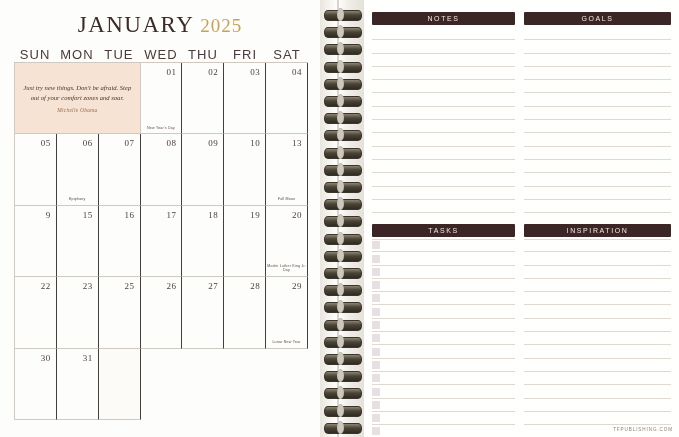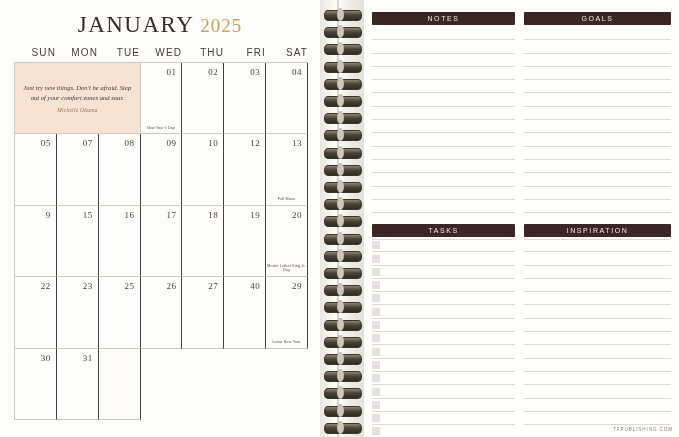--- a/index.html
+++ b/index.html
@@ -56,22 +56,22 @@
 
   .dow-row {
     position: absolute;
     left: 14px;
     top: 47px;
     width: 294px;
     display: flex;
   }
   .dow {
     flex: 1 1 0;
-    text-align: right;
-    font-size: 10px;
+    text-align: center;
+    font-size: 13px;
     letter-spacing: 1.1px;
     color: #4a3a38;
   }
 
   .cal-grid {
     position: absolute;
     left: 14px;
     top: 62px;
     width: 294px;
     height: 358px;
@@ -276,33 +276,34 @@
         <div class="cell">
           <div class="daynum">03</div>
         </div>
         <div class="cell">
           <div class="daynum">04</div>
         </div>
         <div class="cell">
           <div class="daynum">05</div>
         </div>
         <div class="cell">
+          <div class="daynum">06</div>
+          <div class="holiday">Epiphany</div>
+        </div>
+        <div class="cell">
           <div class="daynum">07</div>
         </div>
         <div class="cell">
           <div class="daynum">08</div>
         </div>
         <div class="cell">
           <div class="daynum">09</div>
         </div>
         <div class="cell">
           <div class="daynum">10</div>
-        </div>
-        <div class="cell">
-          <div class="daynum">12</div>
         </div>
         <div class="cell">
           <div class="daynum">13</div>
           <div class="holiday">Full Moon</div>
         </div>
         <div class="cell">
           <div class="daynum">9</div>
         </div>
         <div class="cell">
           <div class="daynum">15</div>
@@ -332,21 +333,21 @@
         <div class="cell">
           <div class="daynum">25</div>
         </div>
         <div class="cell">
           <div class="daynum">26</div>
         </div>
         <div class="cell">
           <div class="daynum">27</div>
         </div>
         <div class="cell">
-          <div class="daynum">40</div>
+          <div class="daynum">28</div>
         </div>
         <div class="cell">
           <div class="daynum">29</div>
           <div class="holiday">Lunar New Year</div>
         </div>
         <div class="cell">
           <div class="daynum">30</div>
         </div>
         <div class="cell">
           <div class="daynum">31</div>

